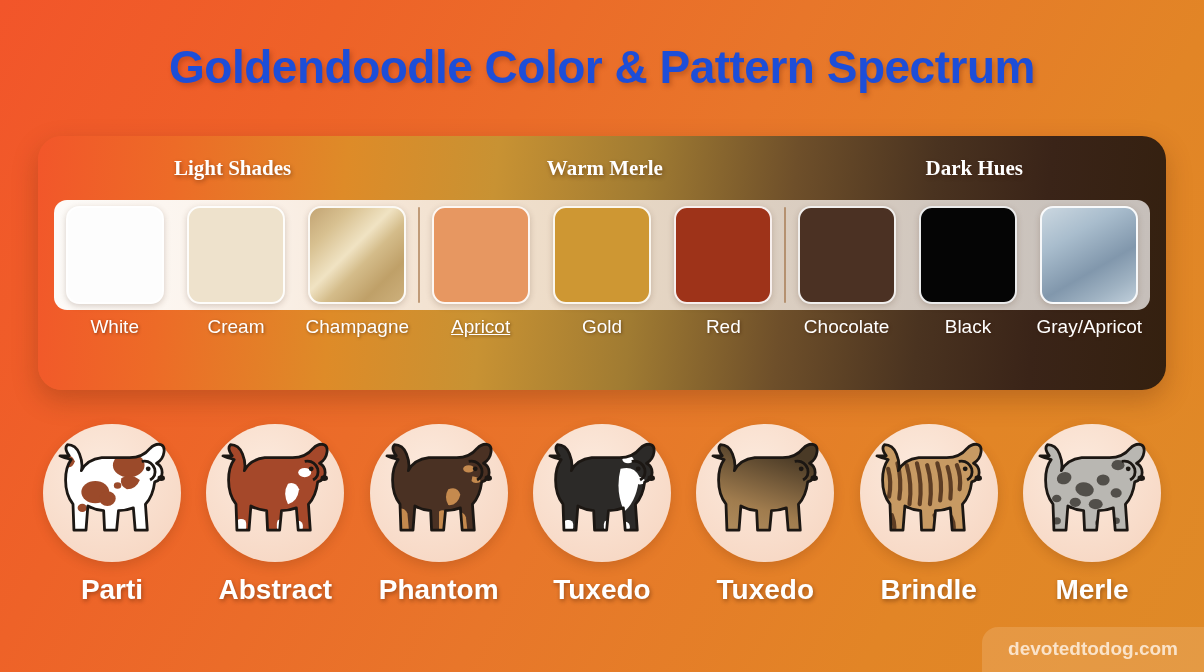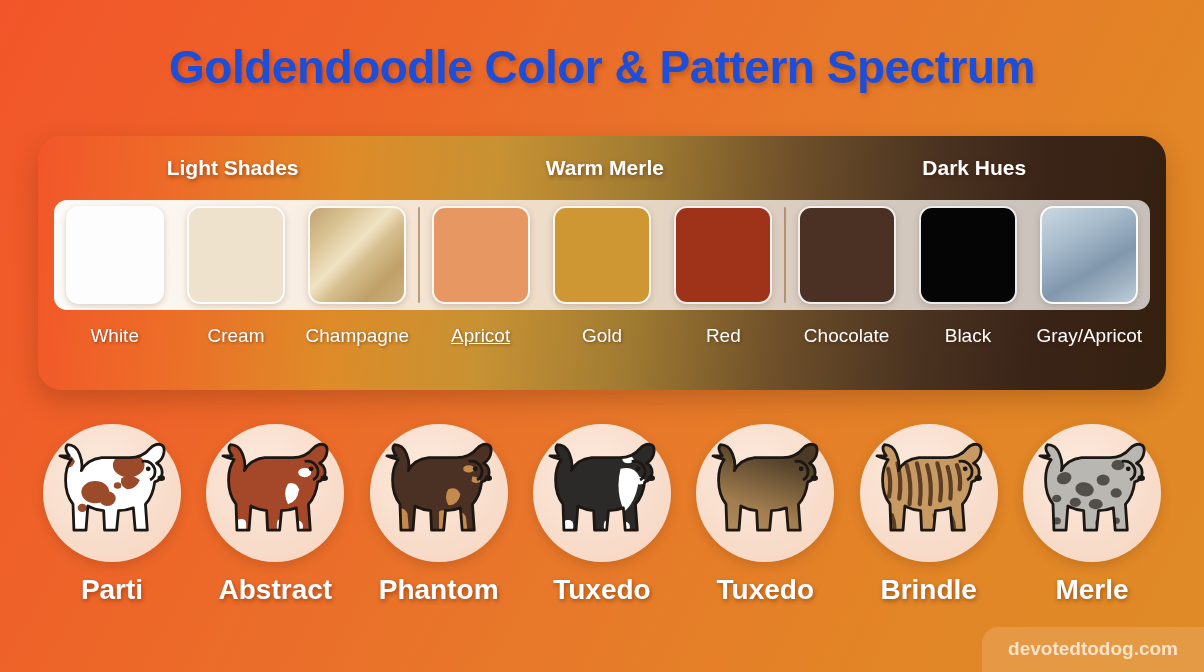--- a/index.html
+++ b/index.html
@@ -28,21 +28,21 @@
         #4A3320 78%, #3A2418 88%, #34200F 100%);
     box-shadow:0 10px 26px rgba(90,35,10,.28);
     overflow:hidden;
   }
   .panel-heads{
     position:absolute; top:0; left:0; width:100%; height:64px;
     display:flex; align-items:center;
   }
   .panel-head{
     color:#fff; font-size:21px; font-weight:bold;
-    text-align:center; text-shadow:1px 2px 4px rgba(60,20,5,.45);
+    text-align:center; text-shadow:1px 2px 4px rgba(60,20,5,.45);font-family:Liberation Serif, serif;
   }
   .ph-light{ width:34.5%; }
   .ph-warm { width:31.5%; }
   .ph-dark { width:34.0%; }
 
   .strip{
     position:absolute; left:16px; top:64px; width:1096px; height:110px;
     border-radius:13px;
     background:linear-gradient(92deg,
        #FDFBF8 0%, #FBF2EA 18%, #F3E3D2 34%,
@@ -56,21 +56,21 @@
     border:2.5px solid rgba(255,255,255,.92);
     box-shadow:0 2px 6px rgba(80,50,30,.22);
   }
   .sep{
     width:2px; height:96px; background:rgba(150,95,45,.55);
     border-radius:2px; flex:none;
   }
 
   .labels{
     position:absolute; left:16px; top:180px; width:1096px; height:40px;
-    display:flex; align-items:center;
+    display:flex; 
   }
   .lab{
     color:#fff; font-size:19px; text-align:center;
     text-shadow:1px 1px 3px rgba(60,25,5,.5); white-space:nowrap;
   }
   .lab-sep{ width:2px; flex:none; }
 
   
   .patterns{
     position:absolute; left:38px; top:424px; width:1128px; height:185px;

